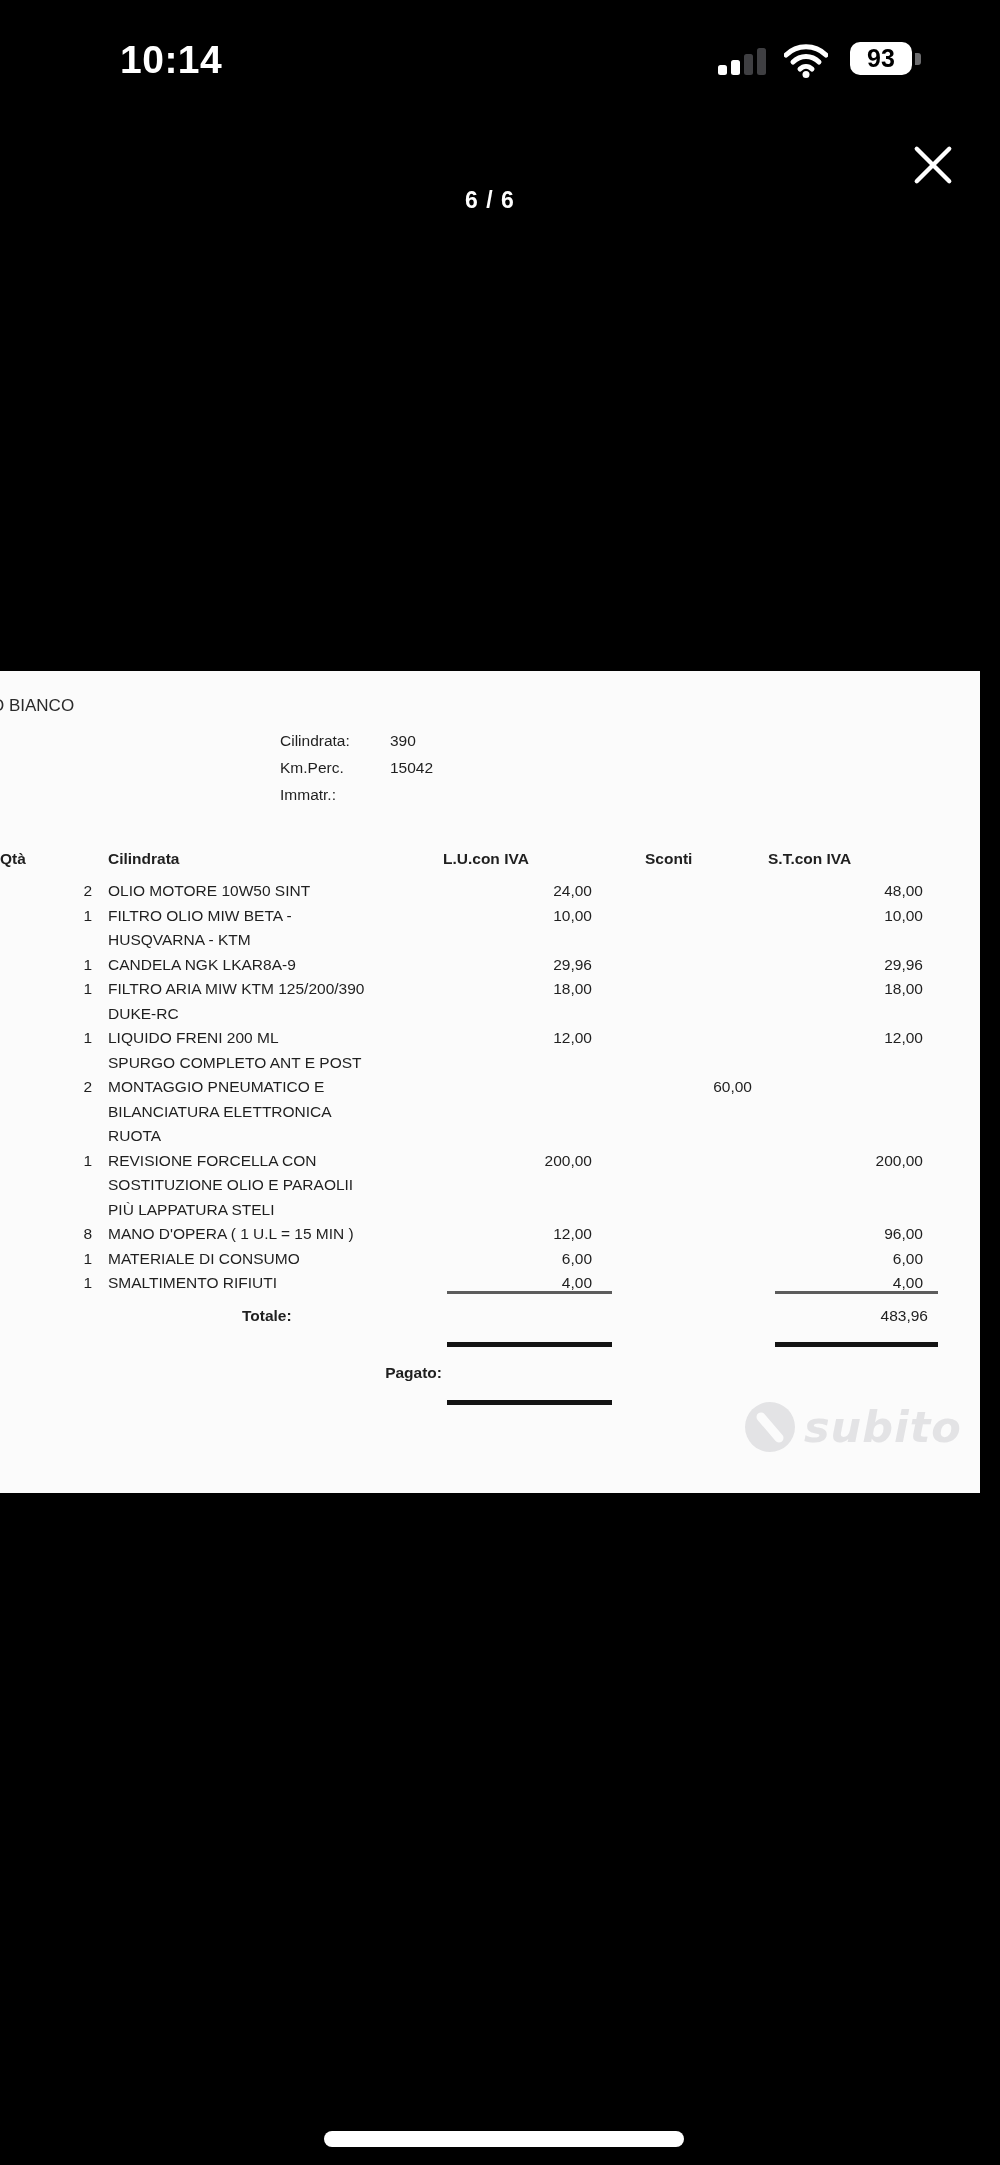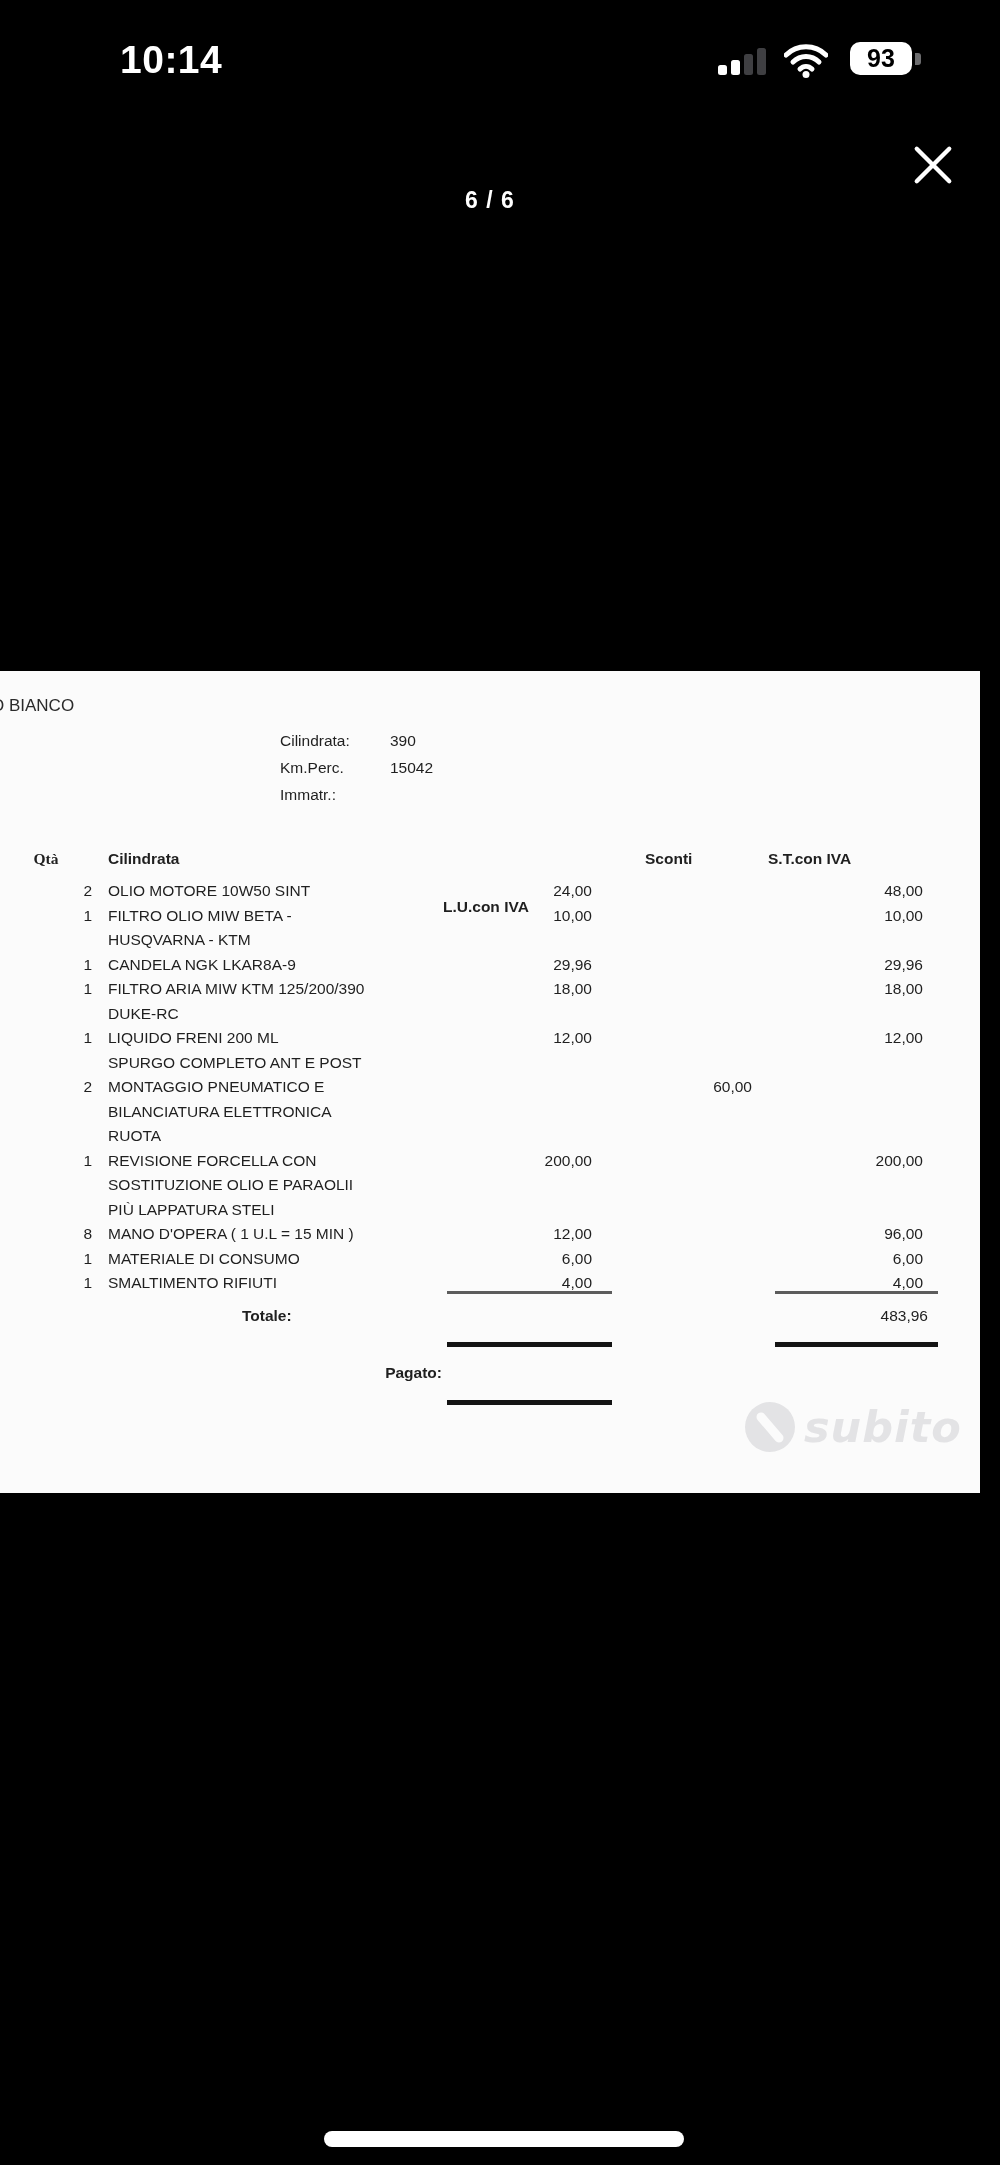--- a/index.html
+++ b/index.html
@@ -48,23 +48,23 @@
   .page-edge-strip { position:absolute; left:988px; top:671px; width:12px; height:822px; background:var(--edge,#d5d5d7); }
 
   .doc-name { position:absolute; left:-9px; top:25px; font-size:17px; color:#2b2b2b; white-space:nowrap; }
 
   .info-block { position:absolute; left:280px; top:56px; line-height:27px; }
   .info-row { white-space:nowrap; }
   .info-label { display:inline-block; width:110px; }
 
   .thead { position:absolute; left:0; top:179px; width:988px; height:25px; font-weight:700; }
   .thead span { position:absolute; white-space:nowrap; }
-  .th-qty   { left:0; width:92px; text-align:center;font-family:Liberation Serif, serif; }
+  .th-qty   { left:0; width:92px; text-align:left; }
   .th-desc  { left:108px; }
-  .th-unit  { left:443px;margin-top:48px; }
+  .th-unit  { left:443px; }
   .th-sconti{ left:645px; }
   .th-total { left:768px; }
 
   .tbody { position:absolute; left:0; top:208px; width:923px; }
   .trow { display:grid; grid-template-columns:92px 346px 154px 160px 171px; line-height:24.5px; }
   .c { white-space:nowrap; }
   .c.qty { text-align:right; }
   .c.desc { padding-left:16px; }
   .c.unit, .c.total { text-align:right; }
 

